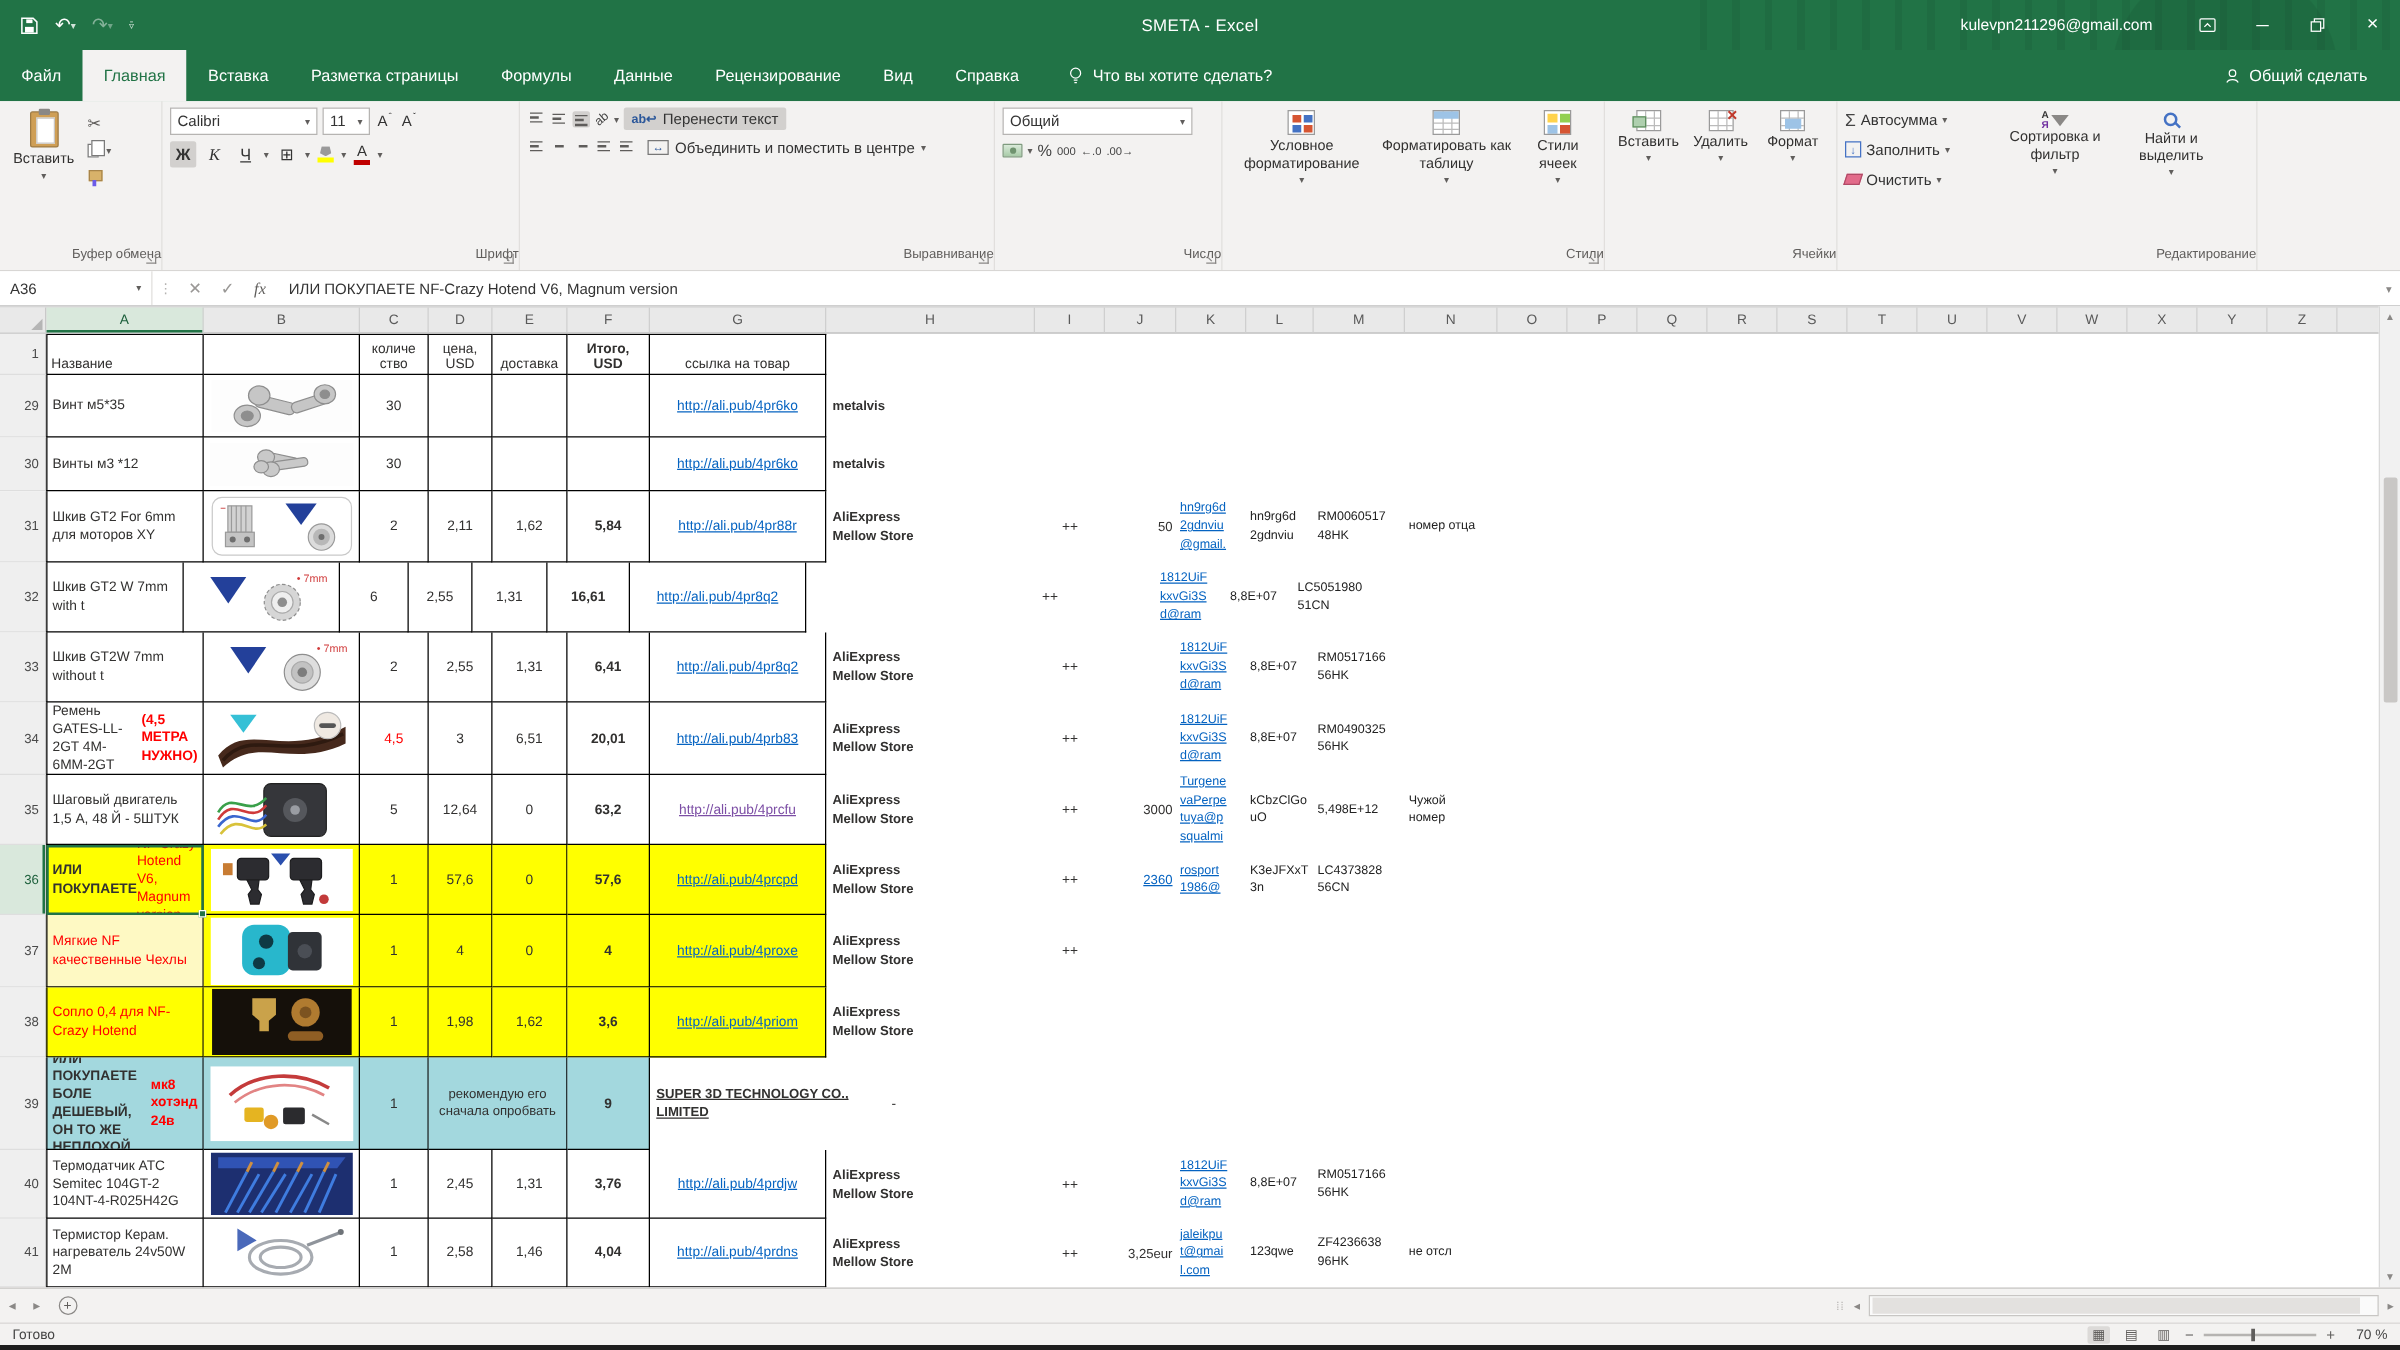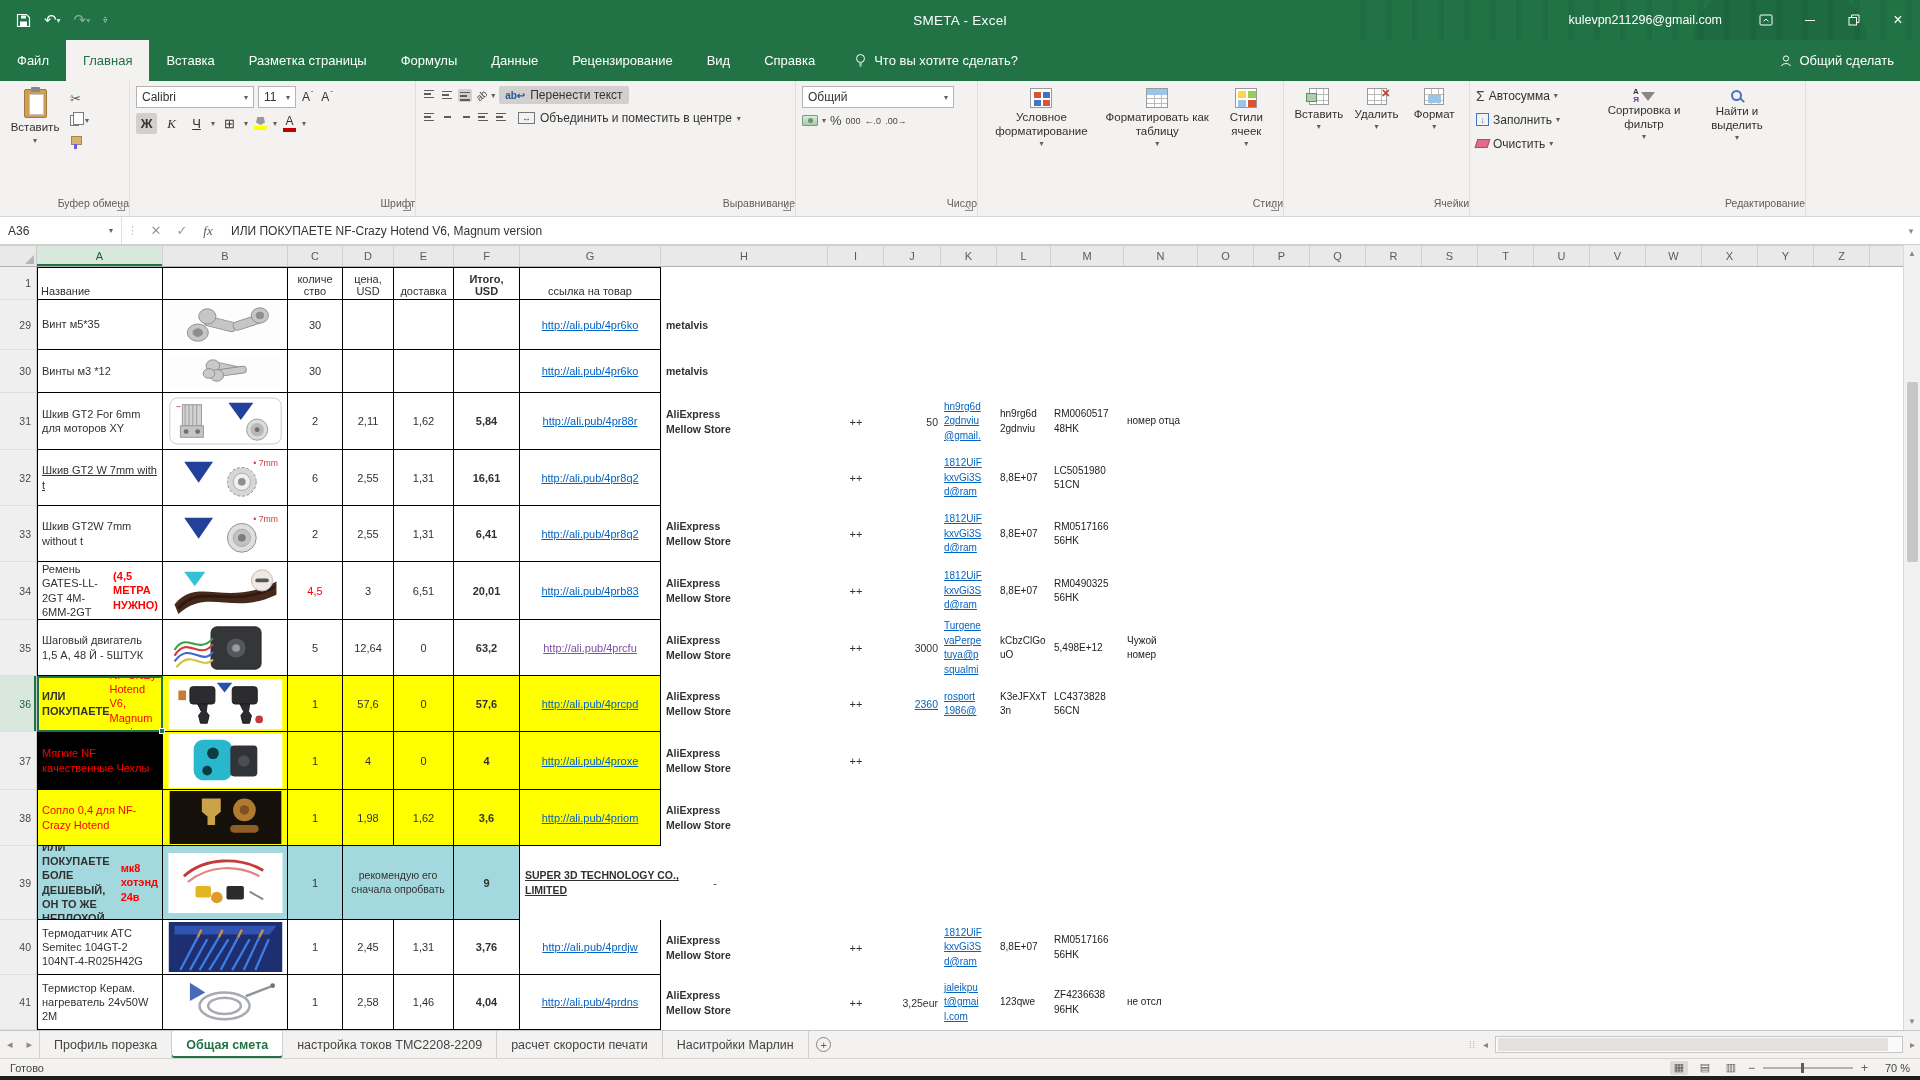--- a/index.html
+++ b/index.html
@@ -668,21 +668,21 @@
         <div class="c cl" style="width: 73px;">
           <div>RM0060517</div>
           <div>48HK</div>
         </div>
         <div class="c cl" style="width: 74px;">
           <div>номер отца</div>
         </div>
       </div>
       <div class="grow" style="height: 56px;">
         <div class="gut">32</div>
-        <div class="c tb ca aa" style="width: 126px; text-decoration: underline;">
+        <div class="c tb ca aa" style="width: 110px;">
           <span>Шкив GT2 W 7mm with t</span>
         </div>
         <div class="c tb cb" style="width: 125px;">
           <div class="pimg">
             <svg viewBox="0 0 118 50" width="117" height="48">
               <rect width="118" height="50" fill="#fff"></rect>
               <path d="M16 8 l30 0 -15 22 z" fill="#23409a"></path>
               <circle cx="76" cy="29" r="15" fill="#d6d6d6" stroke="#8e8e8e" stroke-dasharray="3 2"></circle>
               <circle cx="76" cy="29" r="9" fill="#efefef" stroke="#aaa"></circle>
               <circle cx="76" cy="29" r="4" fill="#8e8e8e"></circle>
@@ -903,21 +903,21 @@
           <div>3n</div>
         </div>
         <div class="c cl" style="width: 73px;">
           <div>LC4373828</div>
           <div>56CN</div>
         </div>
         <div class="c cl" style="width: 74px;"></div>
       </div>
       <div class="grow" style="height: 58px;">
         <div class="gut">37</div>
-        <div class="c tb ca aa" style="width: 126px; background: #000000;">
+        <div class="c tb ca aa" style="width: 126px; background: #fef9c3;">
           <span class="red">Мягкие NF качественные Чехлы</span>
         </div>
         <div class="c tb cb" style="width: 125px; background: rgb(255, 255, 0);">
           <div class="pimg">
             <svg viewBox="0 0 118 56" width="117" height="54">
               <rect width="118" height="56" fill="#fff"></rect>
               <rect x="26" y="6" width="40" height="42" rx="10" fill="#28b7cc"></rect>
               <circle cx="46" cy="20" r="6" fill="#0e3a44"></circle>
               <circle cx="40" cy="38" r="5" fill="#0e3a44"></circle>
               <rect x="64" y="12" width="28" height="32" rx="4" fill="#303338"></rect>
@@ -1124,27 +1124,20 @@
   <div class="vscroll">
     <span class="varr">▲</span>
     <span class="vthumb"></span>
     <span class="vspace"></span>
     <span class="varr">▼</span>
   </div>
 
   <div class="tabbar">
     <span class="sarr">◂</span>
     <span class="sarr">▸</span>
-    <div id="sheettabs">
-        <div class="stab">Профиль порезка</div>
-        <div class="stab on">Общая  смета</div>
-        <div class="stab">настройка  токов TMC2208-2209</div>
-        <div class="stab">расчет скорости печати</div>
-        <div class="stab">Наситройки Марлин</div>
-      </div>
     <div class="addsheet">
         <span class="pluscirc">+</span>
       </div>
     <div class="hscroll">
       <span class="grip">⁞⁞</span>
       <span class="harr">◂</span>
       <span class="htrack">
           <span class="hthumb"></span>
         </span>
       <span class="harr">▸</span>

